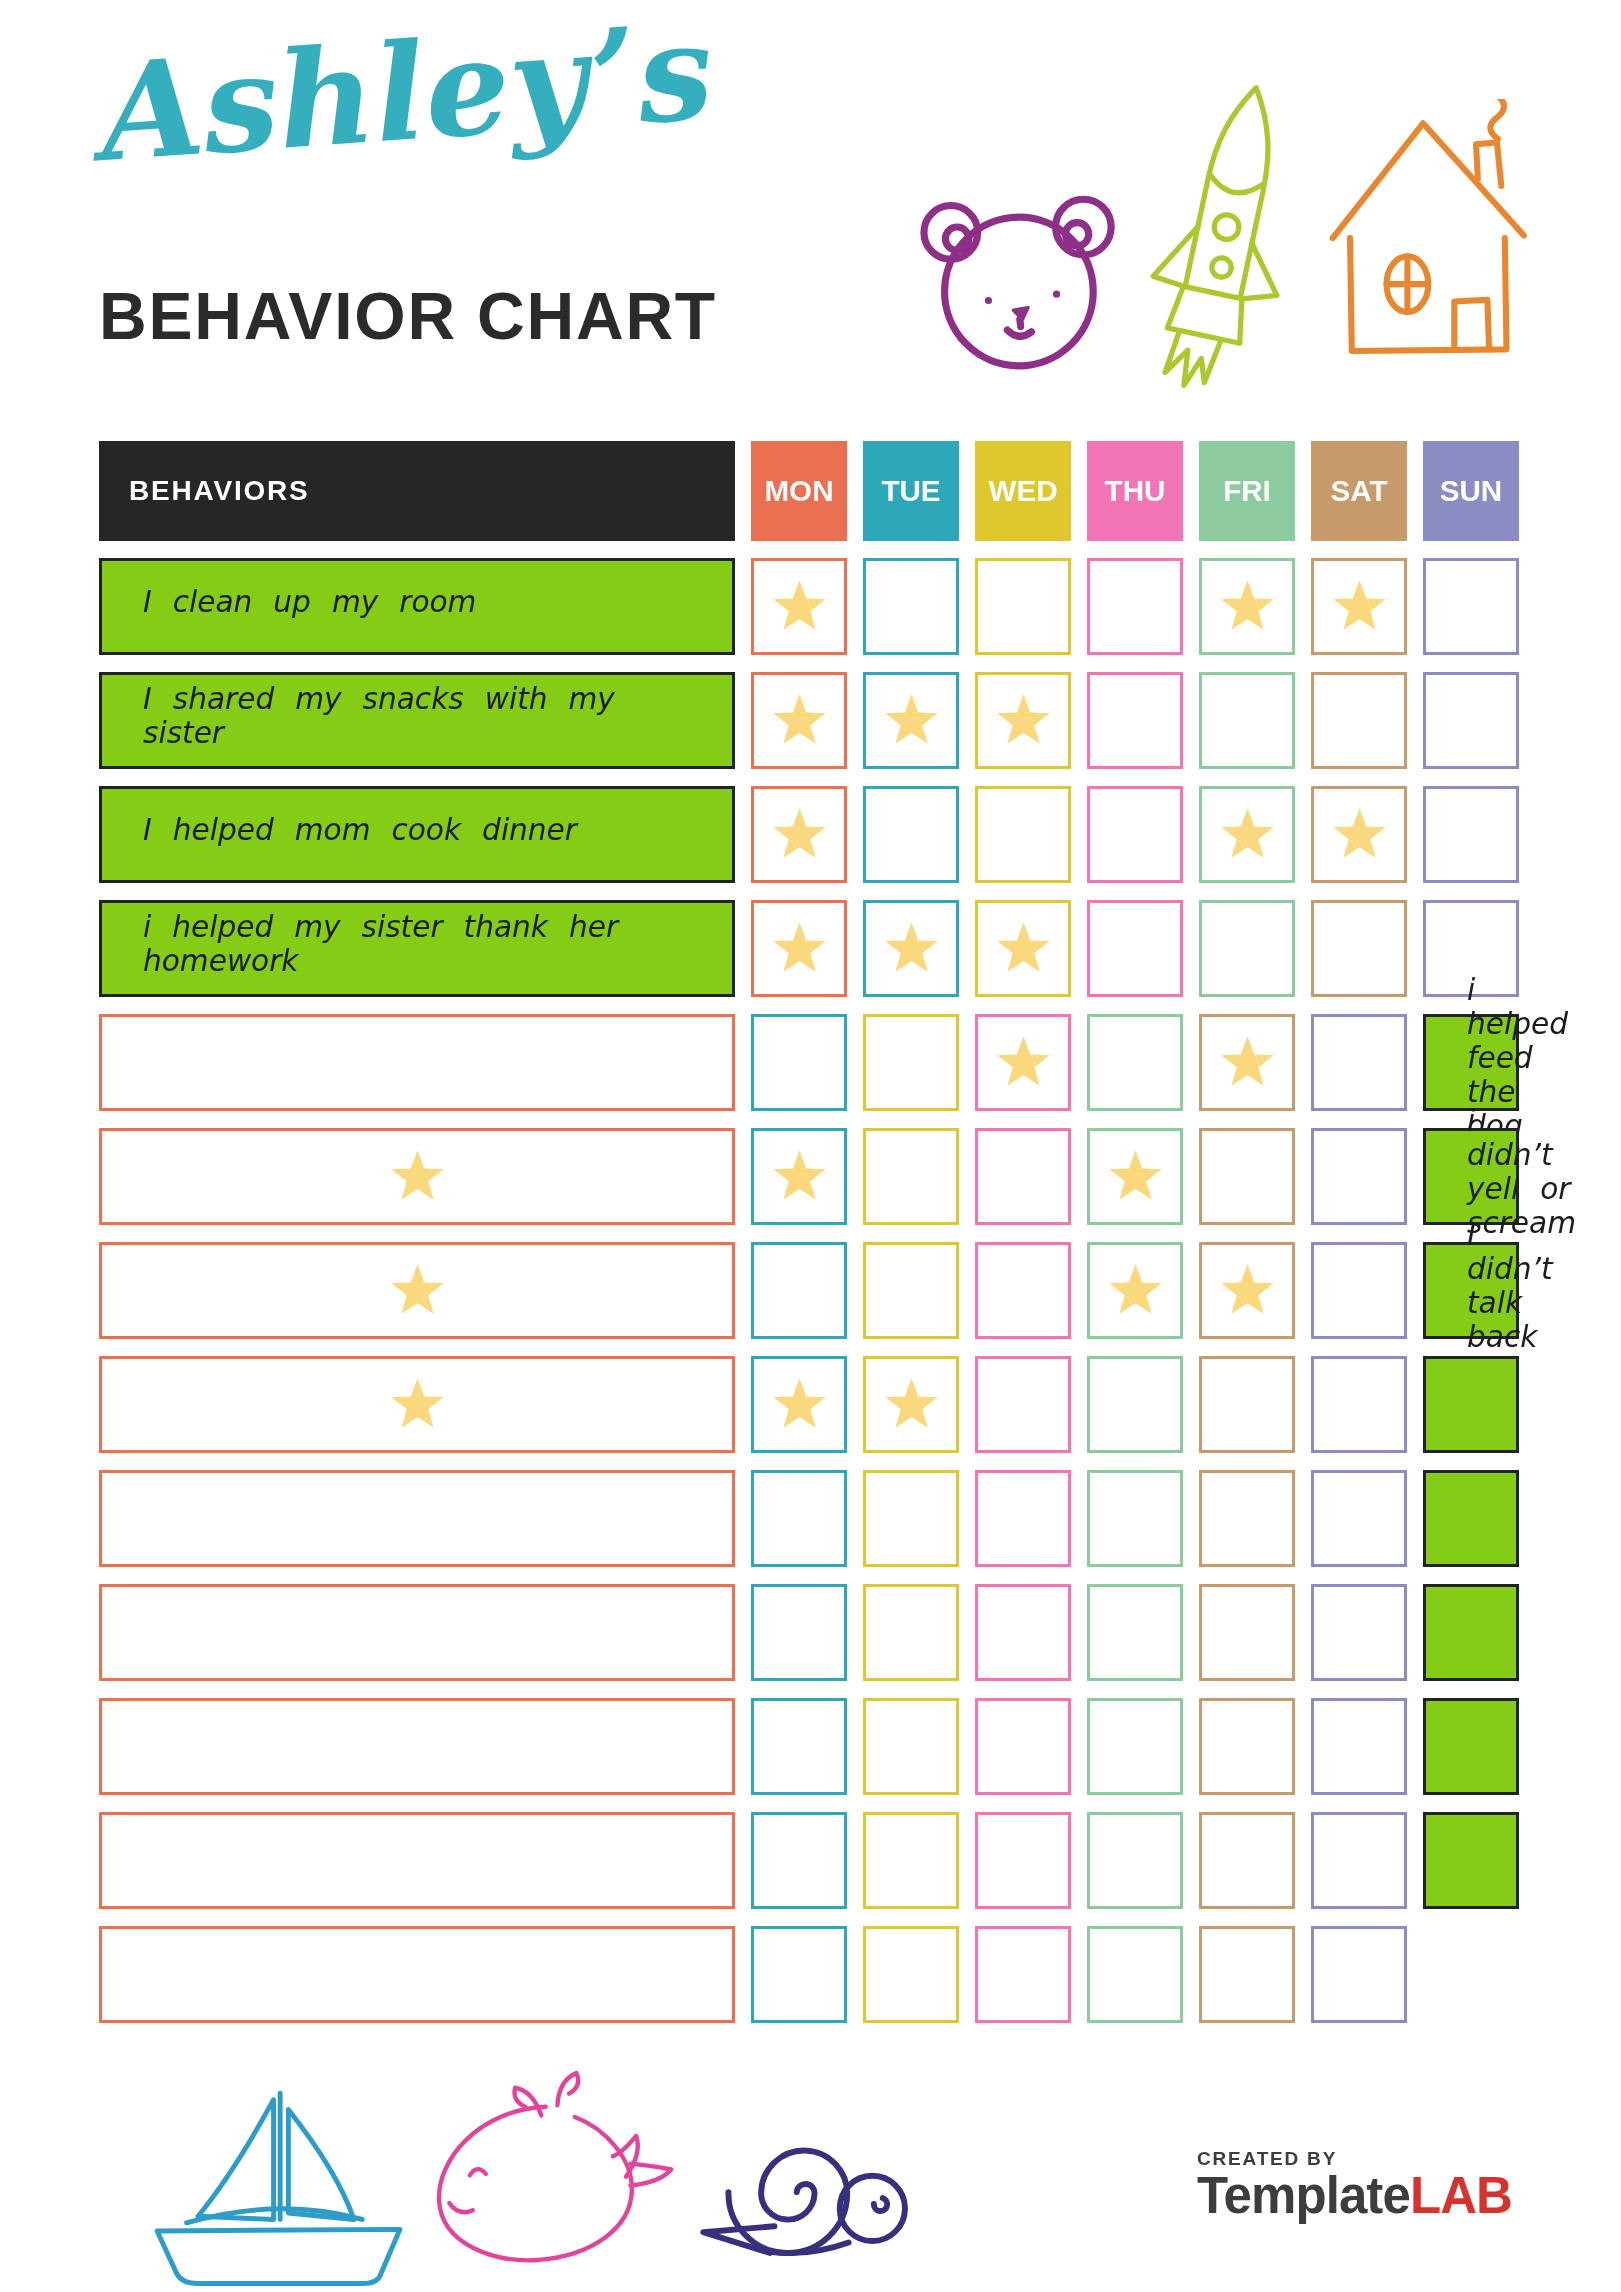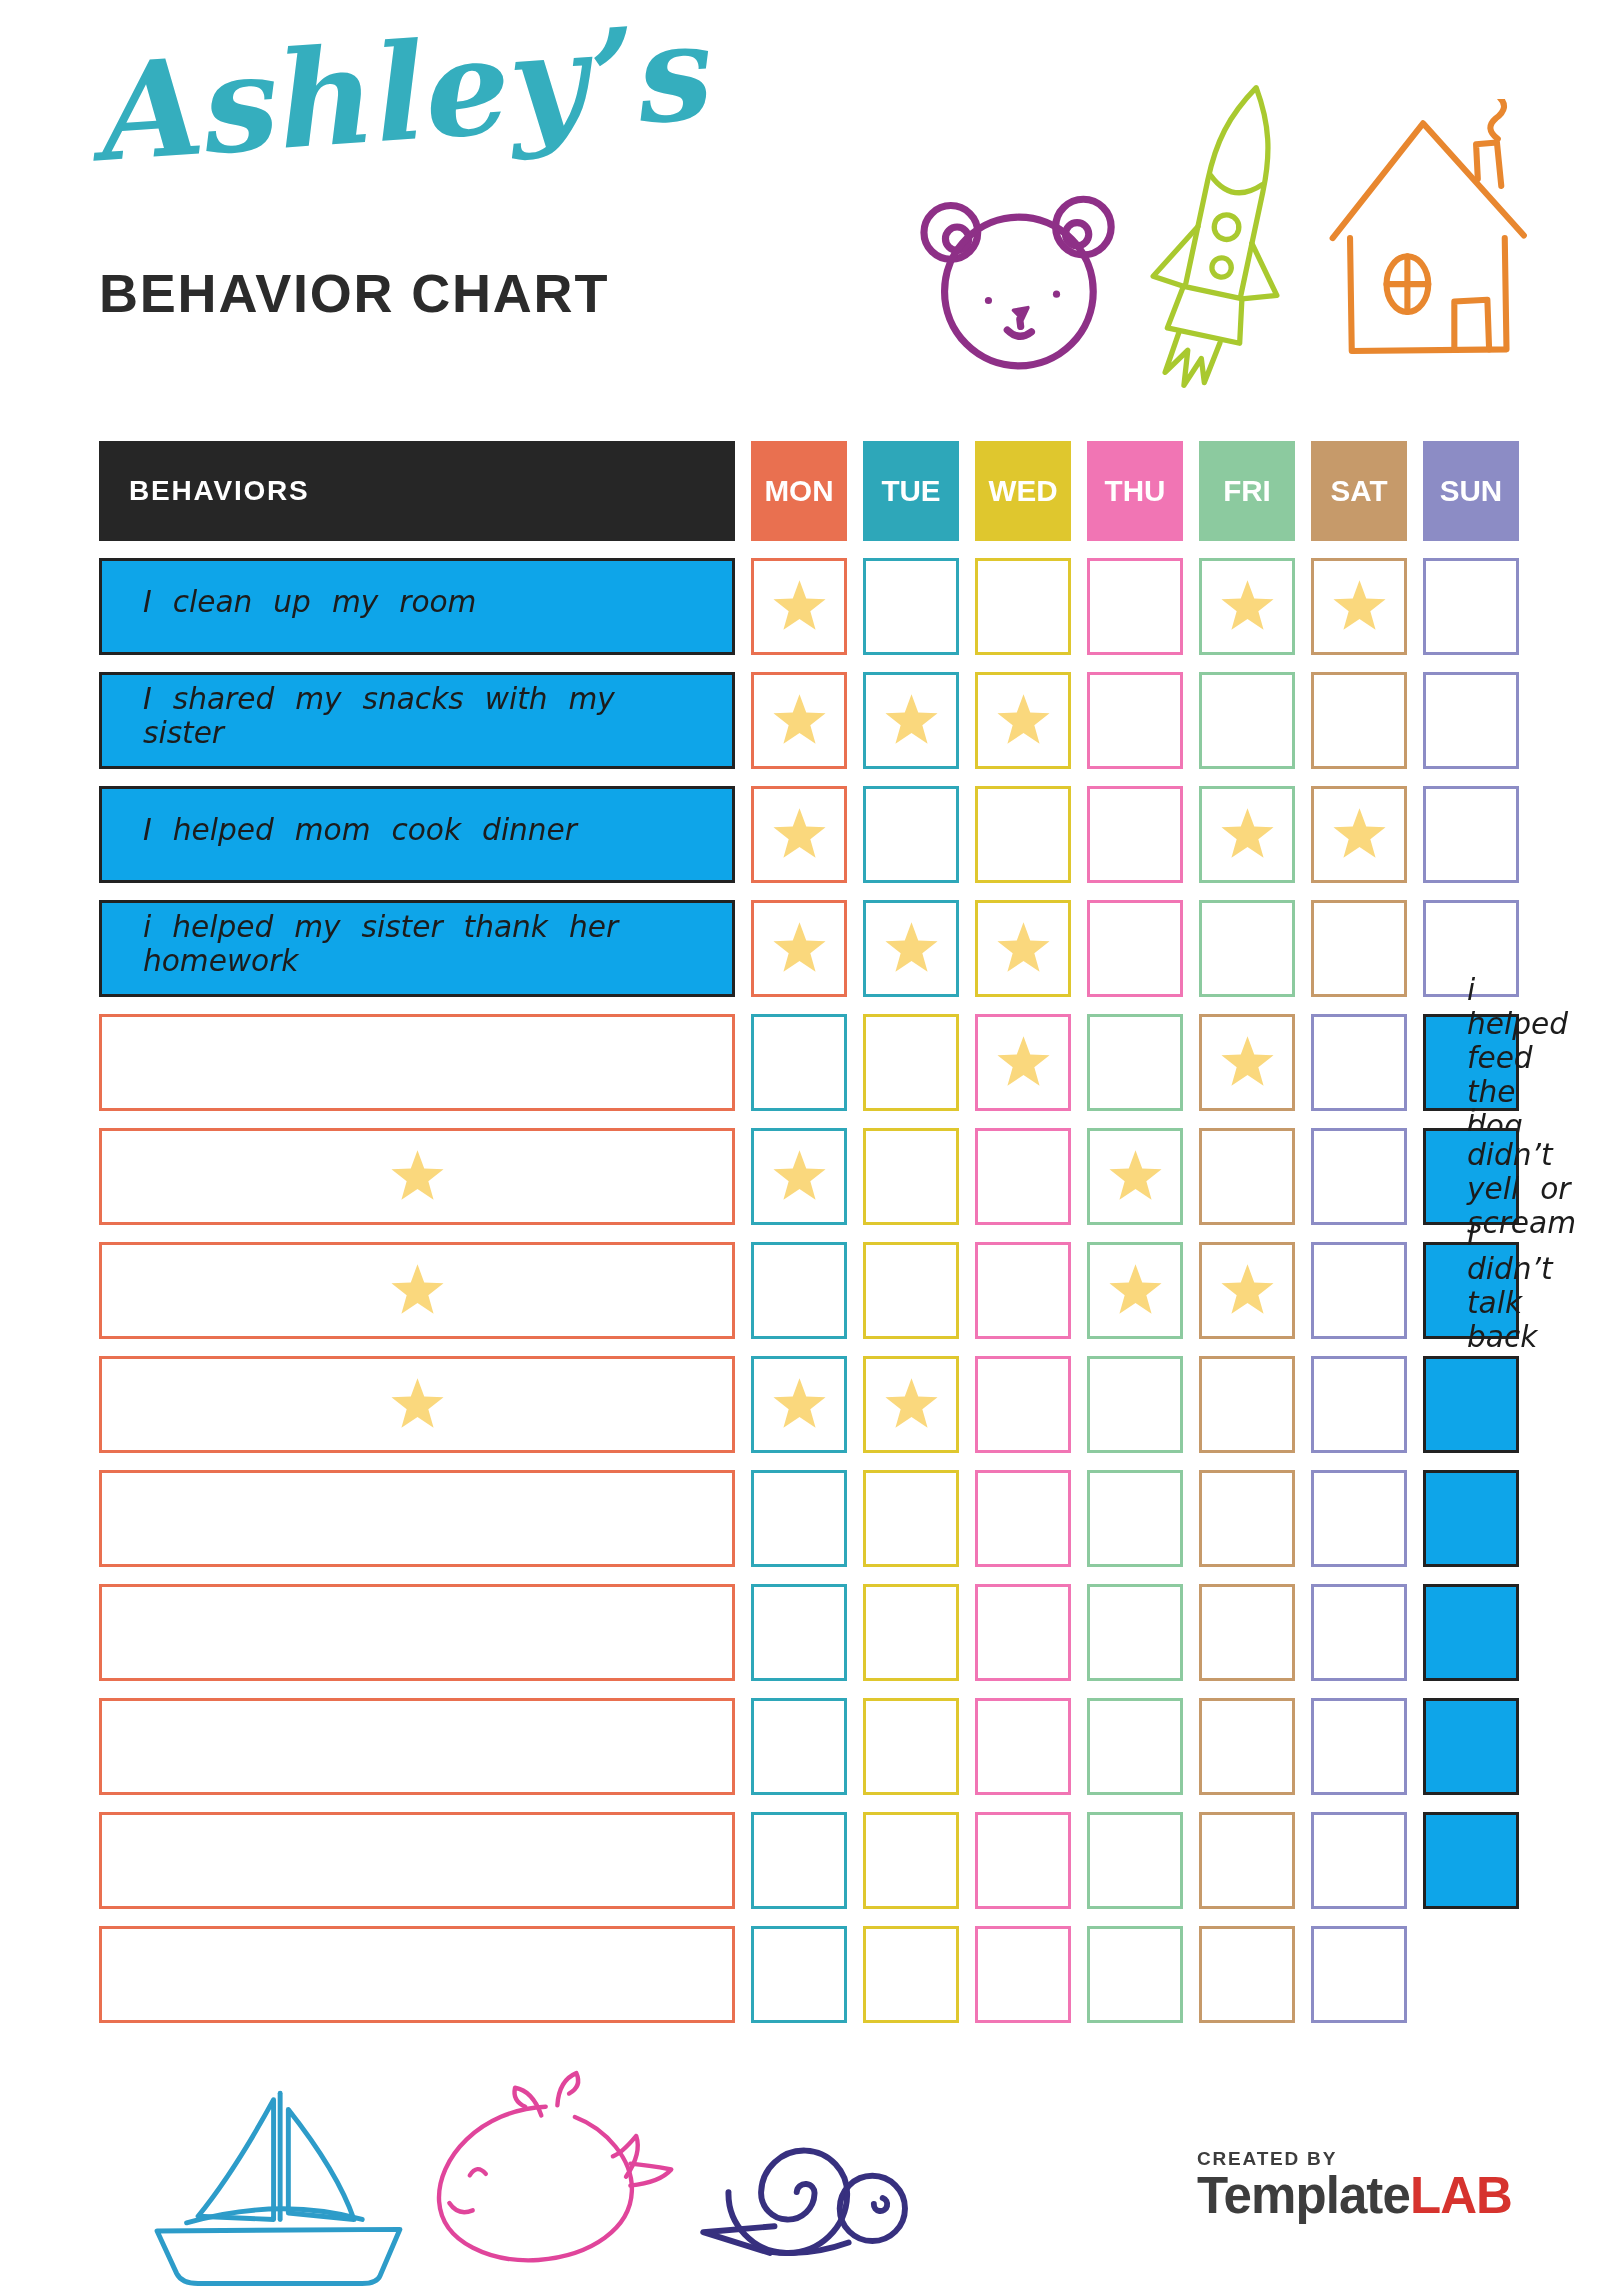--- a/index.html
+++ b/index.html
@@ -8,22 +8,22 @@
     overflow:hidden; font-family:"Liberation Sans", sans-serif;
   }
 
   
   .script-name {
     position:absolute; left:106px; top:34px;
     font-family:"DejaVu Serif", serif; font-style:italic; font-weight:bold;
     font-size:133px; line-height:1.2; transform:rotate(-4deg); transform-origin:left bottom;
   }
   .chart-title {
-    position:absolute; left:99px; top:262px;
-    font-size:54px; font-weight:bold; letter-spacing:1.8px;
+    position:absolute; left:99px; top:278px;
+    font-size:66px; font-weight:bold; letter-spacing:1.8px;
   }
 
   
   .doodle { position:absolute; }
   .doodle svg { display:block; width:100%; height:auto; }
   #bear   { left:915px; top:193px; width:206px; }
   #rocket { left:1136px; top:72px;  width:176px; }
   #house  { left:1317px; top:99px; width:226px; }
   #boat   { left:139px;  top:2080px; width:279px; }
   #whale  { left:407px;  top:2060px; width:292px; }
@@ -40,21 +40,21 @@
   }
   .behaviors-header {
     display:flex; align-items:center; padding-left:30px;
     color:#fff; font-size:28px; font-weight:bold; letter-spacing:1.8px;
   }
   .day-header {
     display:flex; align-items:center; justify-content:center;
     color:#fff; font-size:29.6px; font-weight:bold;
   }
   .behavior-label {
-    border:3.6px solid #222222; background:#0ea5e9;
+    border:3.6px solid #222222; background:#84cc16;
     display:flex; align-items:center; padding:0 18px 9px 41px;
     font-family:"DejaVu Sans", sans-serif; font-style:italic;
     font-size:29.6px; word-spacing:11.6px; color:#1c1c1c;
   }
   .day-cell {
     border:3.6px solid #ccc; background:#fff;
     display:flex; align-items:center; justify-content:center;
   }
   .day-cell svg { display:block; }
 

